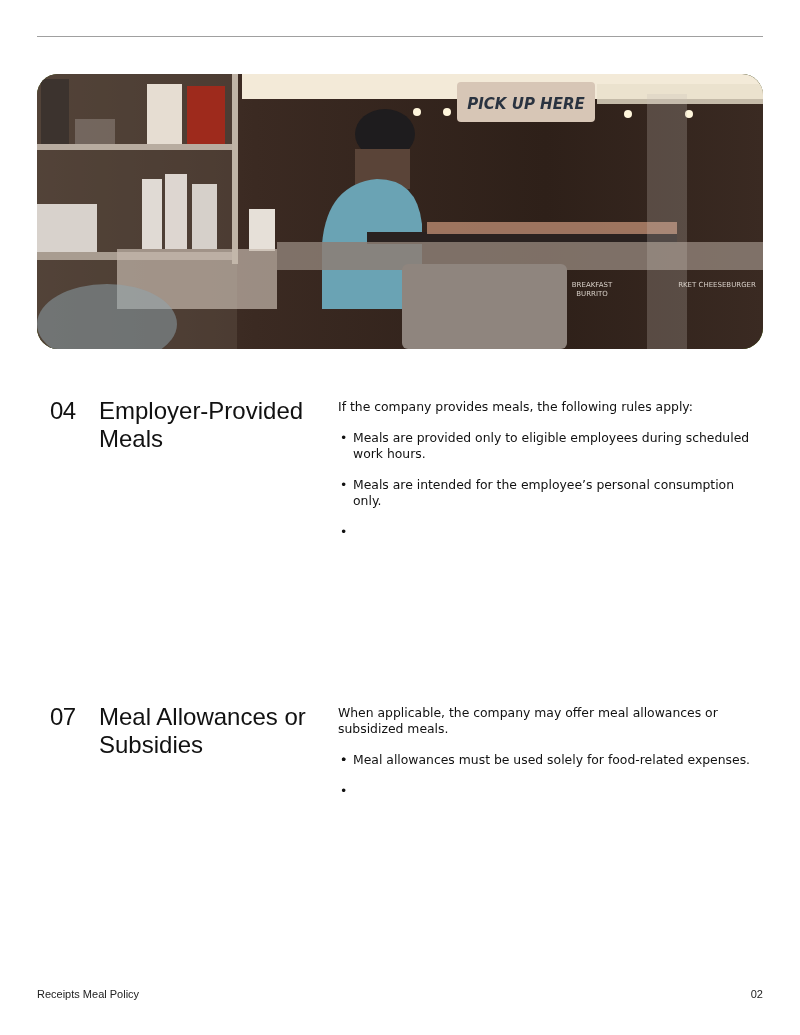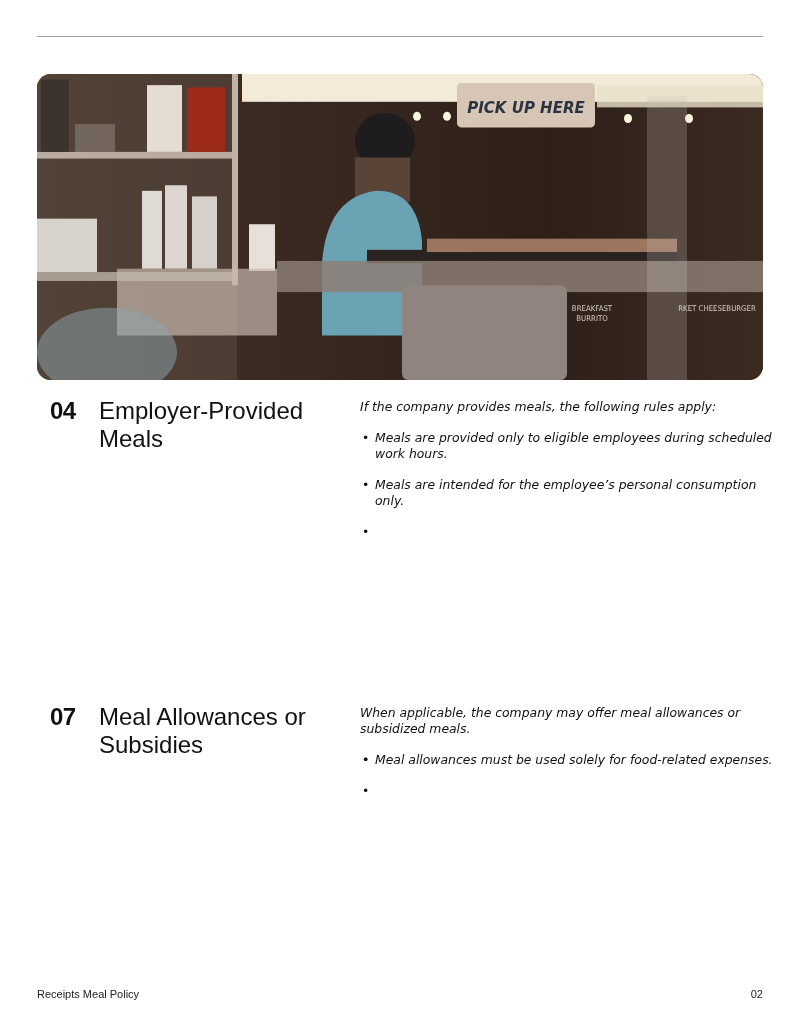--- a/index.html
+++ b/index.html
@@ -1,24 +1,24 @@
 <!DOCTYPE html>
 <html><head>
   <meta charset="utf-8">
   <style>
     html, body { margin: 0; padding: 0; background: #ffffff; }
     body { width: 800px; height: 1035px; position: relative; font-family: "Liberation Sans", sans-serif; color: #111; overflow: hidden; }
     .top-rule { position: absolute; left: 37px; top: 36px; width: 726px; height: 1px; background: #a0a0a0; }
-    .hero { position: absolute; left: 37px; top: 74px; width: 726px; height: 306px; border-radius: 14px; overflow: hidden; background: #4d7c0f; }
+    .hero { position: absolute; left: 37px; top: 74px; width: 726px; height: 275px; border-radius: 21px; overflow: hidden; background: #4d7c0f; }
     .hero svg { display: block; width: 100%; height: 100%; }
 
     .section { position: absolute; left: 0; width: 800px; }
-    .sec-num { position: absolute; left: 50px; top: 0; font-size: 24px; font-weight: 700; letter-spacing: -0.5px; color: #111; line-height: 28px; }
+    .sec-num { position: absolute; left: 50px; top: 0; font-size: 24px; font-weight: 400; letter-spacing: -0.5px; color: #111; line-height: 28px; }
     .sec-title { position: absolute; left: 99px; top: 0; width: 220px; font-size: 24px; line-height: 28px; color: #111; }
-    .sec-body { position: absolute; left: 360px; top: 2px; width: 415px; font-size: 13.3px; line-height: 16px; color: #111; font-family: "DejaVu Sans", sans-serif; font-size: 12.4px; font-style: italic; }
+    .sec-body { position: absolute; left: 338px; top: 2px; width: 415px; font-size: 13.3px; line-height: 16px; color: #111; font-family: "DejaVu Sans", sans-serif; font-size: 12.4px; }
     .sec-body p { margin: 0 0 15px 0; }
     .sec-body ul { margin: 0; padding: 0; list-style: none; }
     .sec-body li { position: relative; padding-left: 15px; margin-bottom: 15px; }
     .sec-body li .bullet { position: absolute; left: 2px; top: 0; }
 
     .footer-left { position: absolute; left: 37px; top: 988px; font-size: 11px; color: #222; }
     .footer-right { position: absolute; right: 37px; top: 988px; font-size: 11px; color: #222; }
   </style>
 </head>
 <body>

